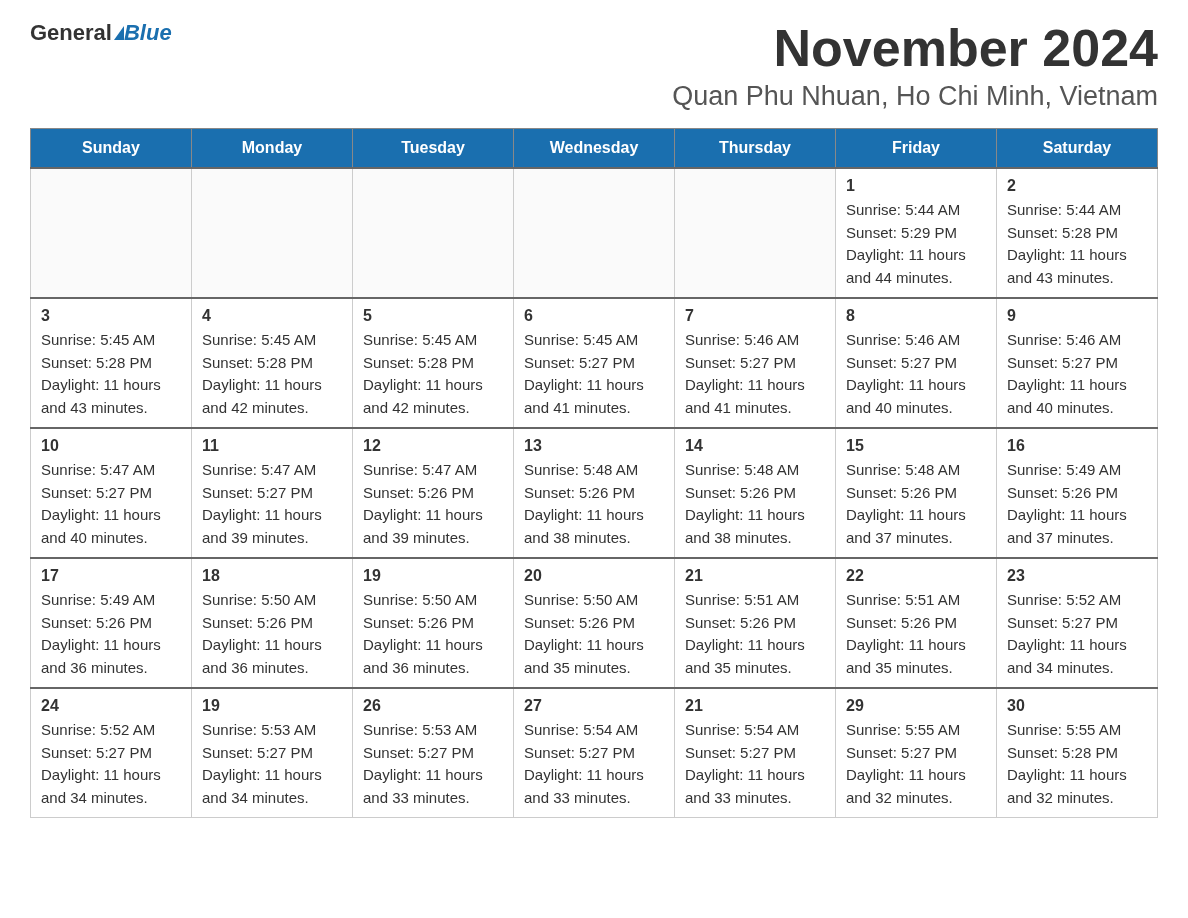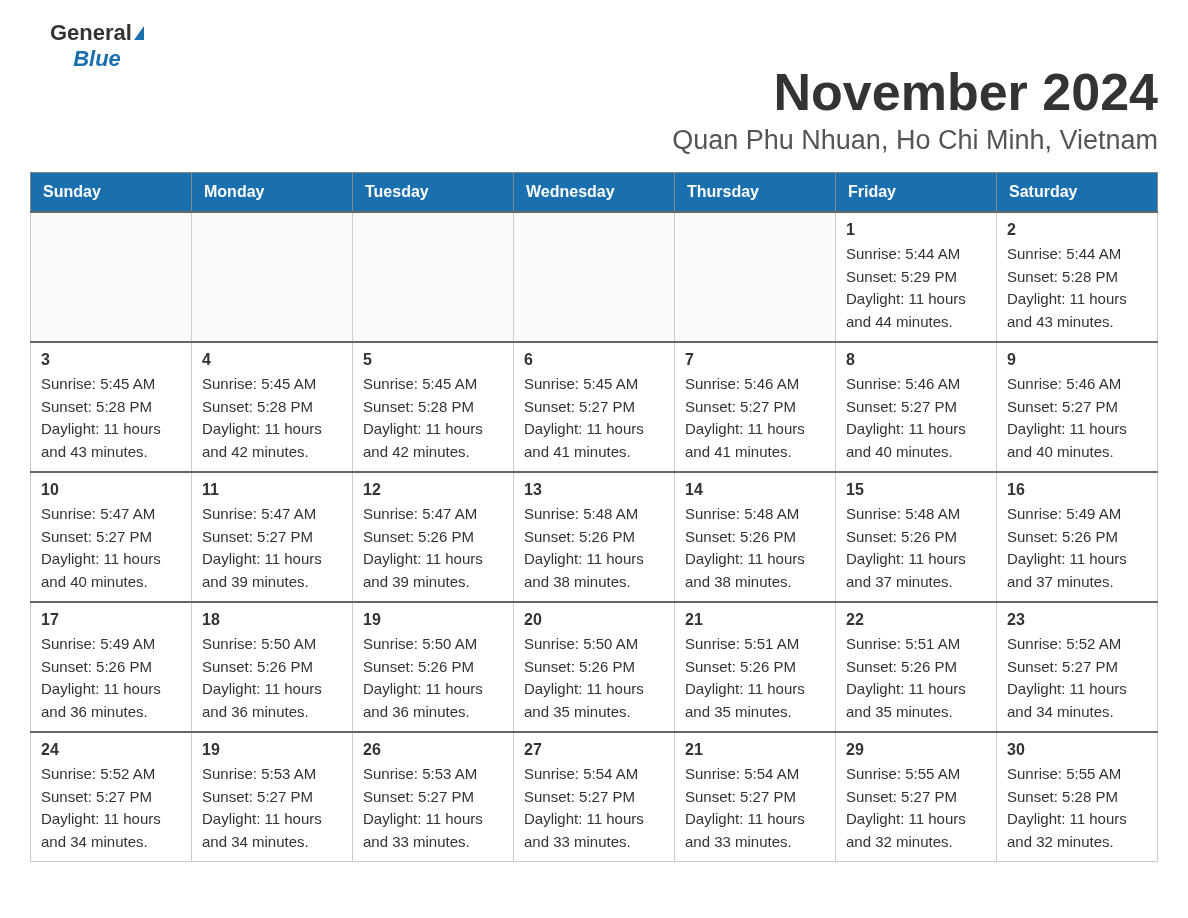--- a/index.html
+++ b/index.html
@@ -12,23 +12,22 @@
       padding: 20px 30px;
     }
     .header {
       display: flex;
       align-items: flex-start;
       justify-content: space-between;
       margin-bottom: 10px;
     }
     .logo {
       display: flex;
-      flex-direction: column;
-      align-items: center;
-      margin-left: 20px;
+      flex-direction: row;
+      align-items: flex-end;
     }
     .logo-general {
       font-size: 22px;
       font-weight: bold;
       color: #333;
       letter-spacing: 0;
     }
     .logo-blue {
       font-size: 22px;
       font-weight: bold;
@@ -39,21 +38,20 @@
       display: inline-block;
       width: 0;
       height: 0;
       border-left: 10px solid transparent;
       border-bottom: 14px solid #1a6faf;
       margin-left: 2px;
       vertical-align: middle;
     }
     .title-block {
       text-align: right;
-      margin-top: 44px;
     }
     .month-title {
       font-size: 52px;
       font-weight: bold;
       color: #333;
       line-height: 1.1;
     }
     .location {
       font-size: 27px;
       color: #555;
@@ -64,21 +62,21 @@
       border-collapse: collapse;
       border: 1px solid #888;
       margin-top: 16px;
     }
     .calendar th {
       background-color: #1a6faf;
       color: #fff;
       font-size: 16px;
       font-weight: bold;
       padding: 10px 12px;
-      text-align: left;
+      text-align: center;
       border: 1px solid #888;
     }
     .calendar td {
       vertical-align: top;
       padding: 8px 10px;
       border: 1px solid #ccc;
       width: 14.28%;
       min-height: 100px;
       font-size: 13px;
       color: #333;

